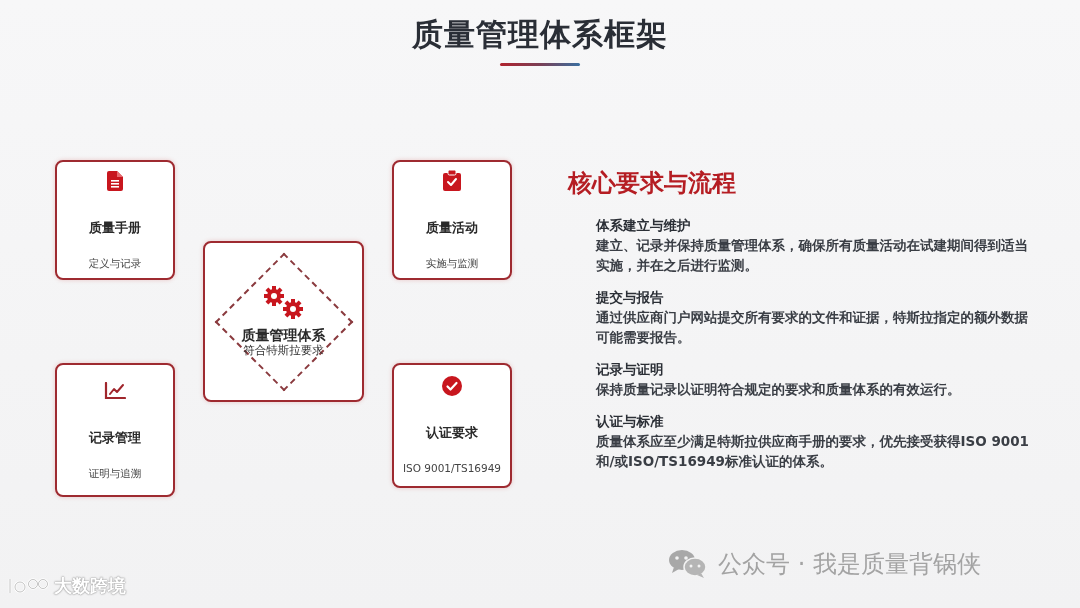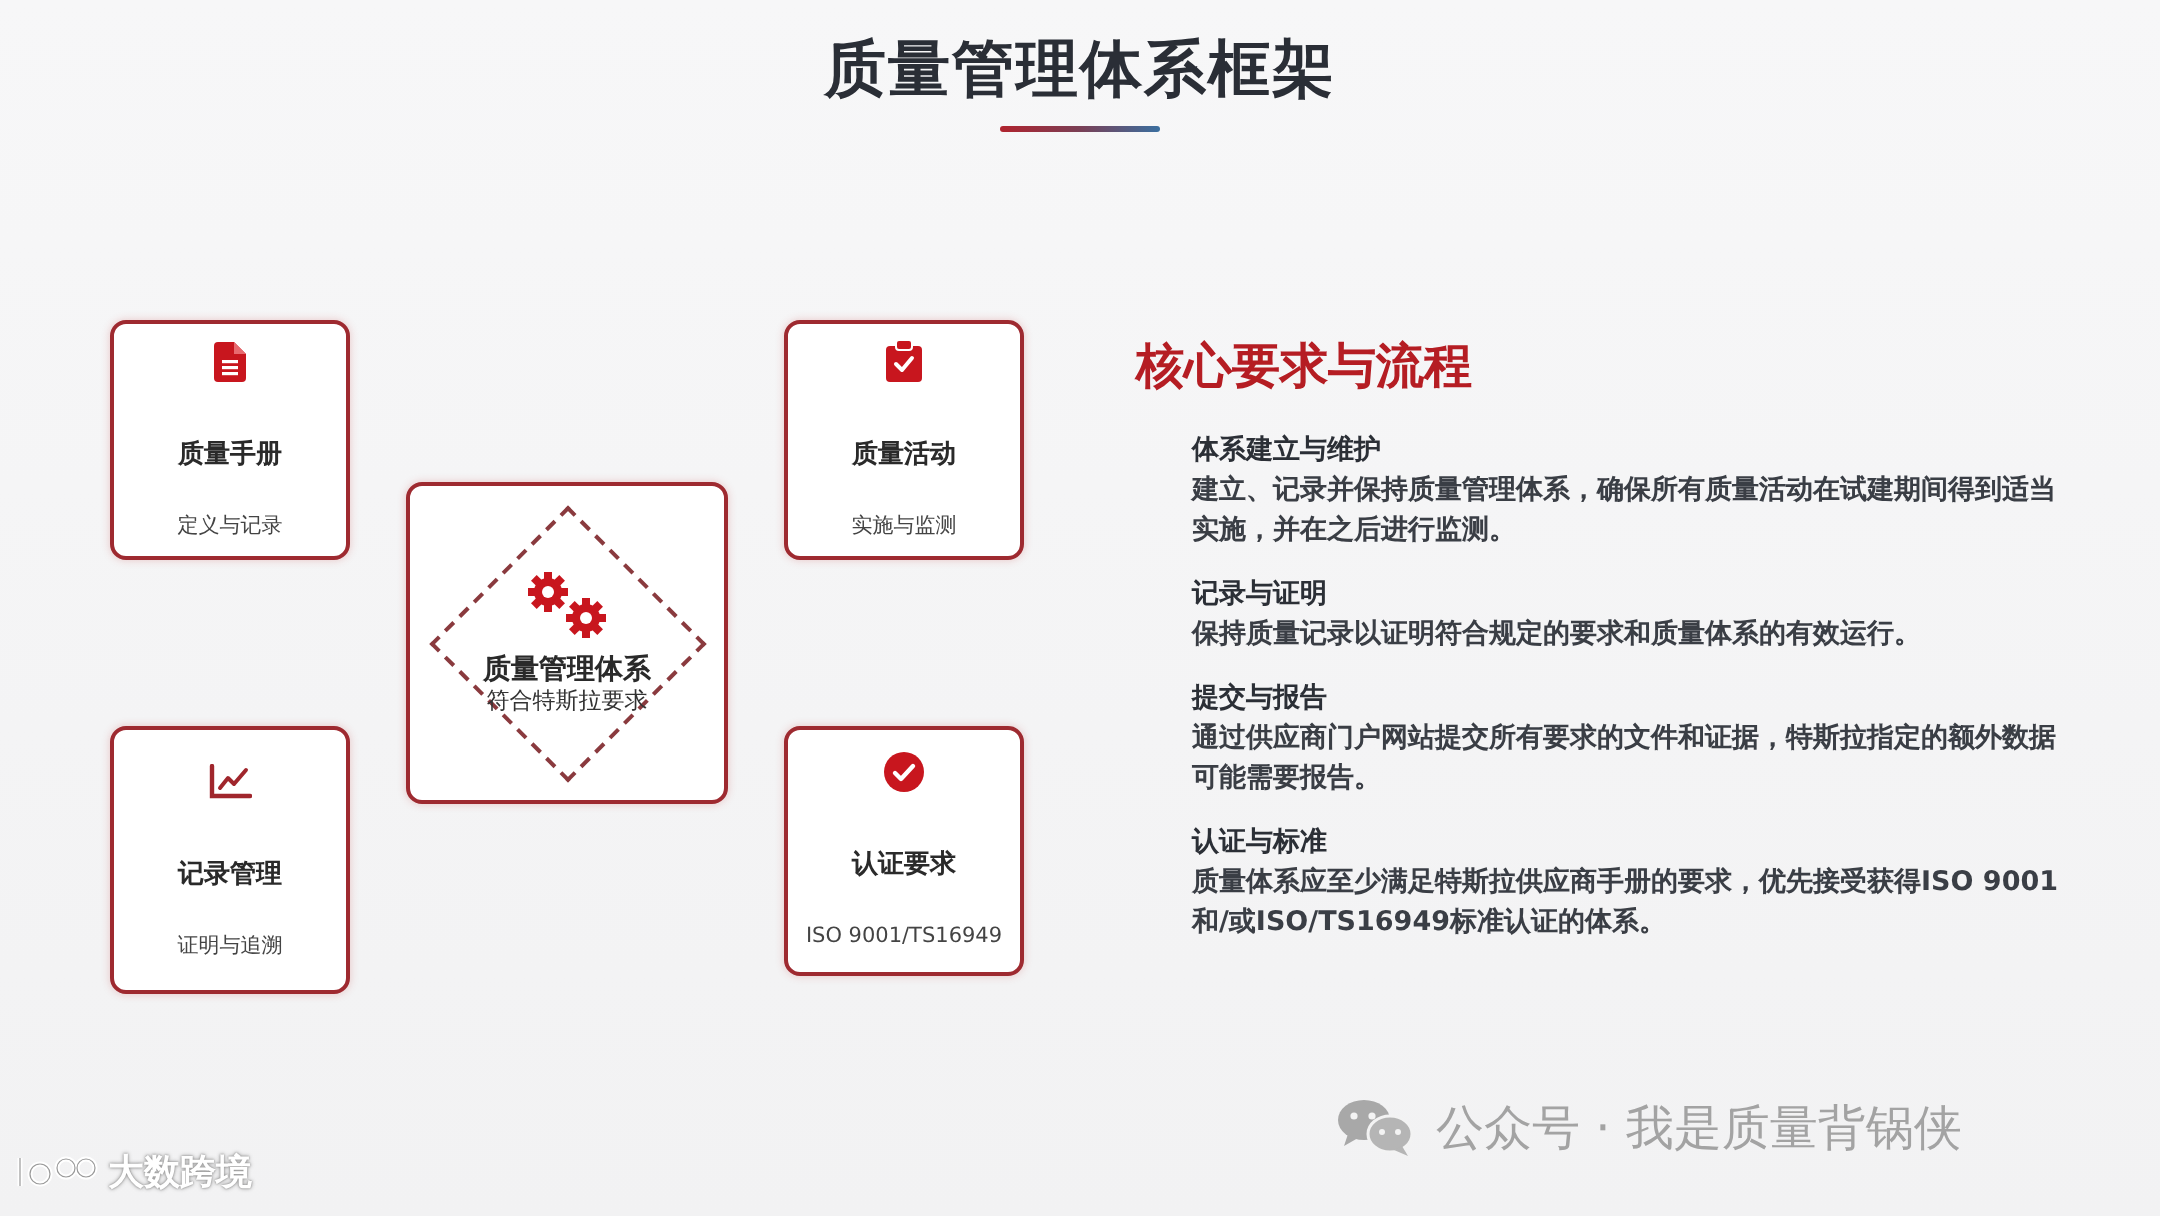--- a/index.html
+++ b/index.html
@@ -164,26 +164,26 @@
     <div class="c-sub">ISO 9001/TS16949</div>
   </div>
 
   <div class="right">
     <div class="right-heading">核心要求与流程</div>
     <div class="section">
       <div class="s-title">体系建立与维护</div>
       <div class="s-body">建立、记录并保持质量管理体系，确保所有质量活动在试建期间得到适当实施，并在之后进行监测。</div>
     </div>
     <div class="section">
+      <div class="s-title">提交与报告</div>
+      <div class="s-body">通过供应商门户网站提交所有要求的文件和证据，特斯拉指定的额外数据可能需要报告。</div>
+    </div>
+    <div class="section">
       <div class="s-title">记录与证明</div>
       <div class="s-body">保持质量记录以证明符合规定的要求和质量体系的有效运行。</div>
-    </div>
-    <div class="section">
-      <div class="s-title">提交与报告</div>
-      <div class="s-body">通过供应商门户网站提交所有要求的文件和证据，特斯拉指定的额外数据可能需要报告。</div>
     </div>
     <div class="section">
       <div class="s-title">认证与标准</div>
       <div class="s-body">质量体系应至少满足特斯拉供应商手册的要求，优先接受获得ISO 9001和/或ISO/TS16949标准认证的体系。</div>
     </div>
   </div>
 
   <div class="footer-wechat">
     <div class="w-icon">
       <svg width="40" height="30" viewBox="0 0 40 30">

